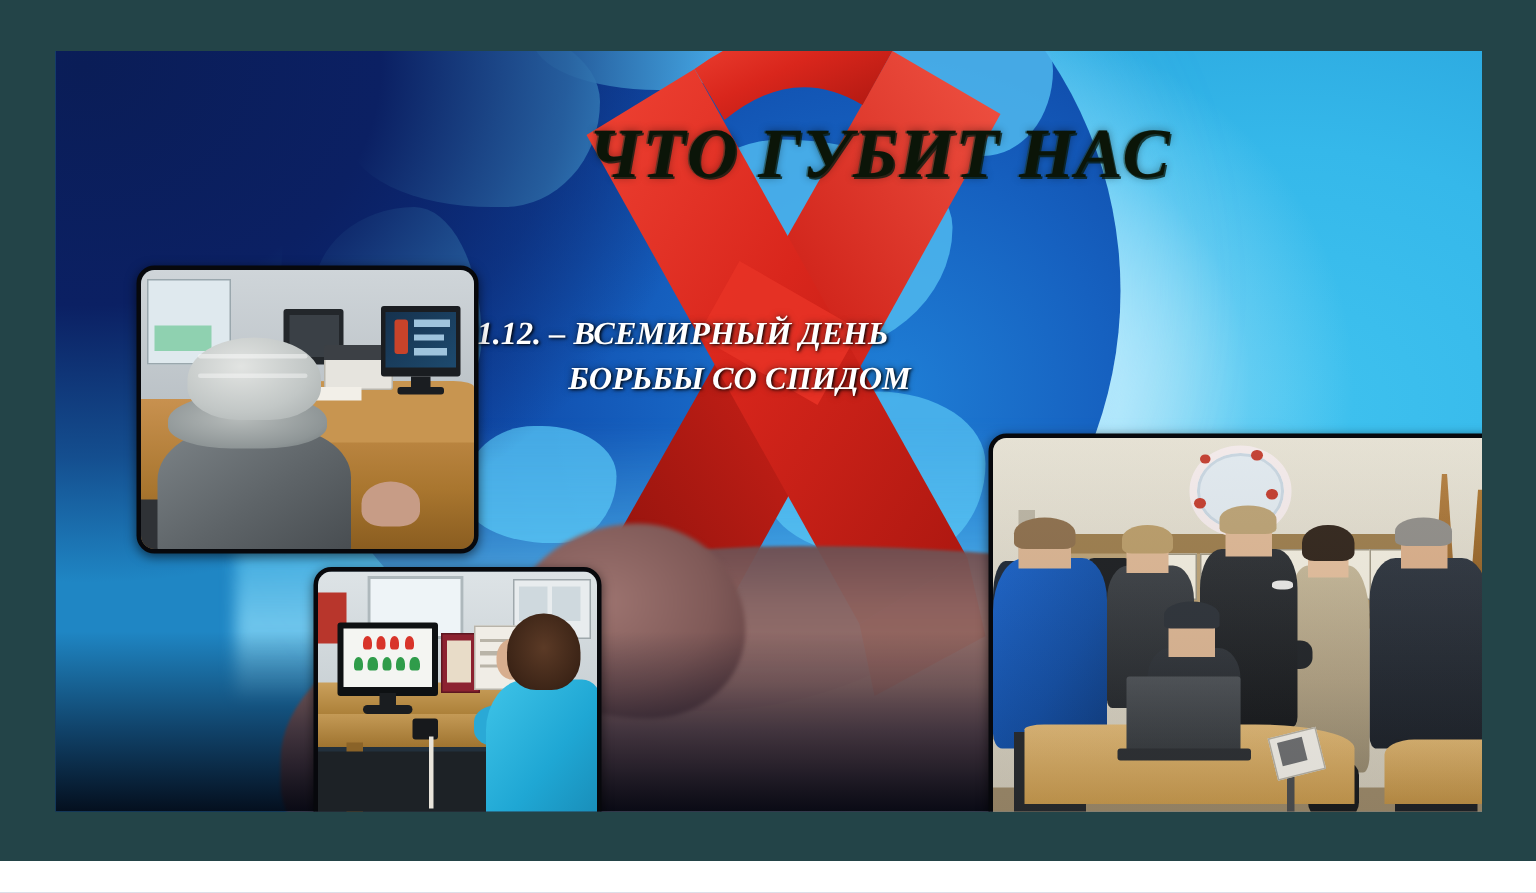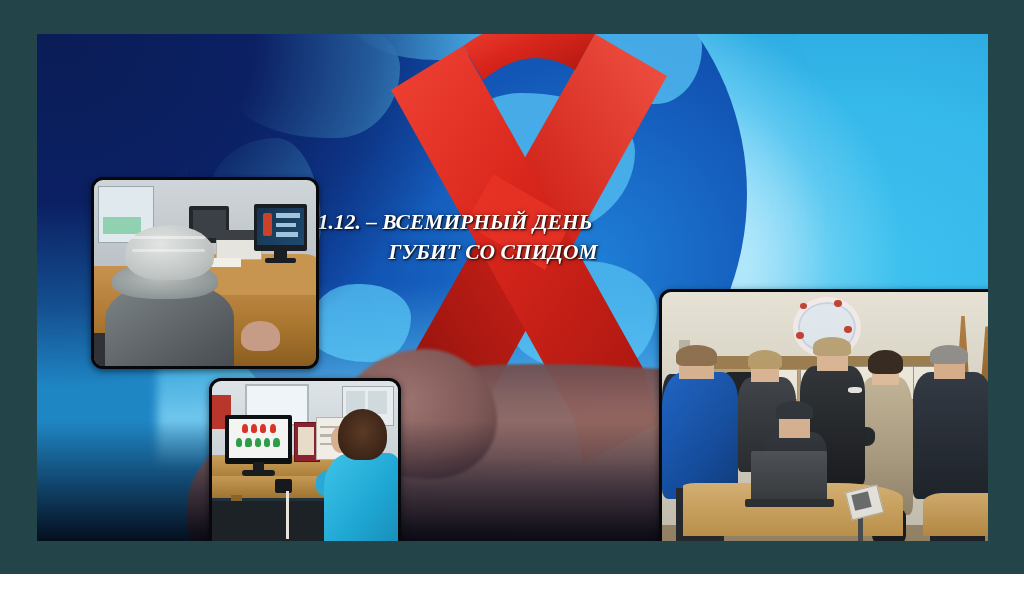--- a/index.html
+++ b/index.html
@@ -333,24 +333,25 @@
       <path d="M96 22 Q162 -26 228 10 L208 46 Q162 18 116 56 Z" fill="url(#rgA)"></path>
 
       <path d="M118 380 L42 338 L30 392 L104 432 Z" fill="#b71a12"></path>
       <path d="M206 392 L278 348 L290 400 L216 440 Z" fill="#c21f15"></path>
     </svg>
 
     <div class="bg-layer" id="bg-hand"></div>
     <div class="bg-layer" id="bg-hand-thumb"></div>
     <div class="bg-layer" id="bg-shadow-bottom"></div>
 
+    <div id="title">ЧТО ГУБИТ НАС</div>
 
     <div id="subtitle">
       <span class="l1">01.12. – ВСЕМИРНЫЙ ДЕНЬ</span>
-      <span class="l2">ГУБИТ СО СПИДОМ</span>
+      <span class="l2">БОРЬБЫ СО СПИДОМ</span>
     </div>
 
     <div class="photo" id="photo-1">
       <div class="inner">
         <div class="ph-el p1-wall"></div>
         <div class="ph-el p1-win"></div>
         <div class="ph-el p1-green"></div>
         <div class="ph-el p1-desk"></div>
         <div class="ph-el p1-desk2"></div>
         <div class="ph-el p1-mon1"></div>

